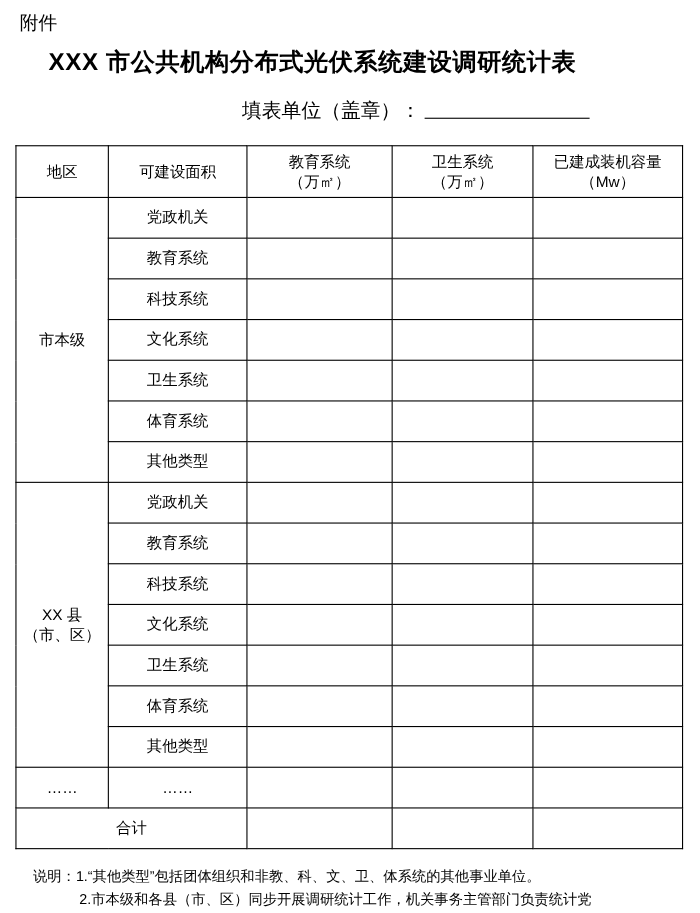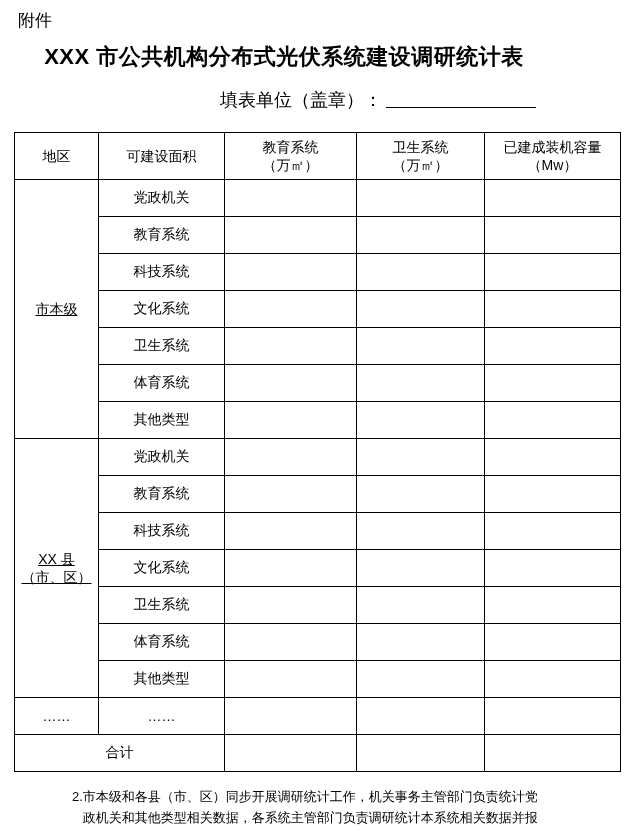--- a/index.html
+++ b/index.html
@@ -73,21 +73,20 @@
     line-height: 18px;
   }
   .col-region { width: 84px; }
   .col-type { width: 126px; }
   .col-a { width: 132px; }
   .col-b { width: 128px; }
   .col-c { width: 136px; }
   .region-cell {
     font-size: 14px;
     line-height: 18px;
-    text-decoration: underline;
   }
   .data-cell { }
   .dots-row td { height: 30px; }
   .total-row td { height: 32px; font-family: Liberation Serif, serif; }
   .notes {
     margin: 14px 10px 0 16px;
     font-size: 13px;
     line-height: 21px;
   }
   .notes .note-row {
@@ -258,19 +257,24 @@
       <tr class="total-row">
         <td colspan="2">合计</td>
         <td class="data-cell"></td>
         <td class="data-cell"></td>
         <td class="data-cell"></td>
       </tr>
     </tbody>
   </table>
 
   <div class="notes">
+    <div class="note-row">
+      <span class="note-lead">说明：</span>
+      <span class="note-num">1.</span>
+      <span class="note-body">“其他类型”包括团体组织和非教、科、文、卫、体系统的其他事业单位。</span>
+    </div>
     <div class="note-row note-indent">
       <span class="note-num">2.</span>
       <span class="note-body">市本级和各县（市、区）同步开展调研统计工作，机关事务主管部门负责统计党政机关和其他类型相关数据，各系统主管部门负责调研统计本系统相关数据并报同级机关事务主管部门。</span>
     </div>
   </div>
 
 </div>
 
 </body></html>

